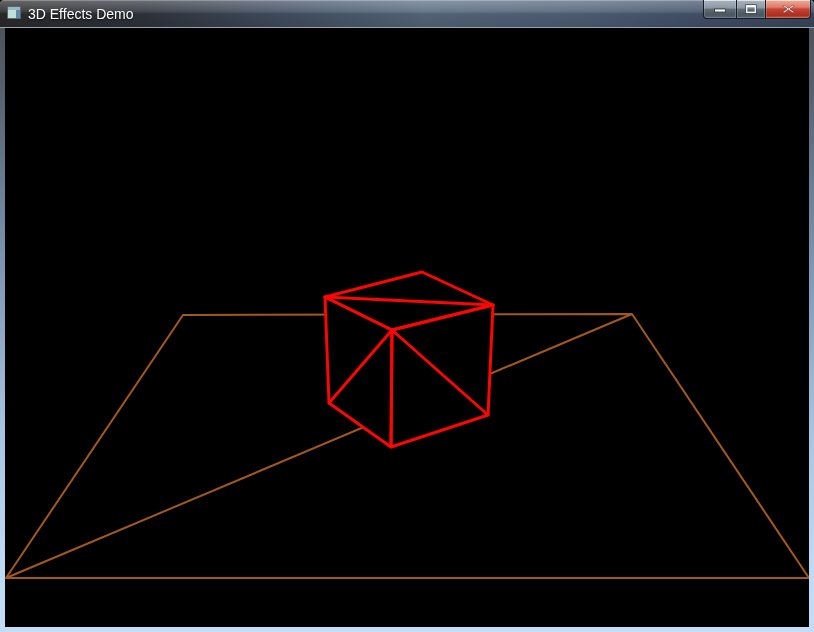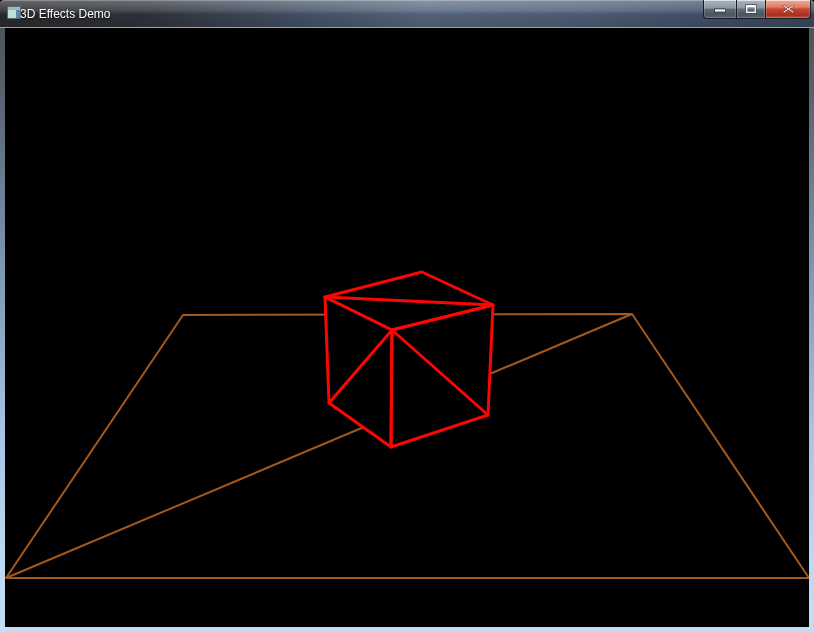--- a/index.html
+++ b/index.html
@@ -32,22 +32,22 @@
   .app-icon .bar{
     position:absolute;left:2px;top:2px;width:12px;height:3px;background:#9fb6c4;
   }
   .app-icon .body{
     position:absolute;left:2px;top:5px;width:8px;height:8px;background:#bfe0d4;
   }
   .app-icon .accent{
     position:absolute;left:10px;top:5px;width:4px;height:8px;background:#5c8aa8;
   }
   .title-text{
-    position:absolute;left:20px;top:6px;
-    font-size:12px;line-height:16px;color:#ffffff;
+    position:absolute;left:28px;top:6px;
+    font-size:14px;line-height:16px;color:#ffffff;
     text-shadow:0 1px 2px rgba(0,0,0,0.8);
     white-space:nowrap;
   }
   
   .caption-buttons{
     position:absolute;top:0;right:3px;height:19px;display:flex;
   }
   .cap-btn{
     position:relative;height:19px;margin:0;padding:0;
     border:1px solid #171c22;border-top:none;

